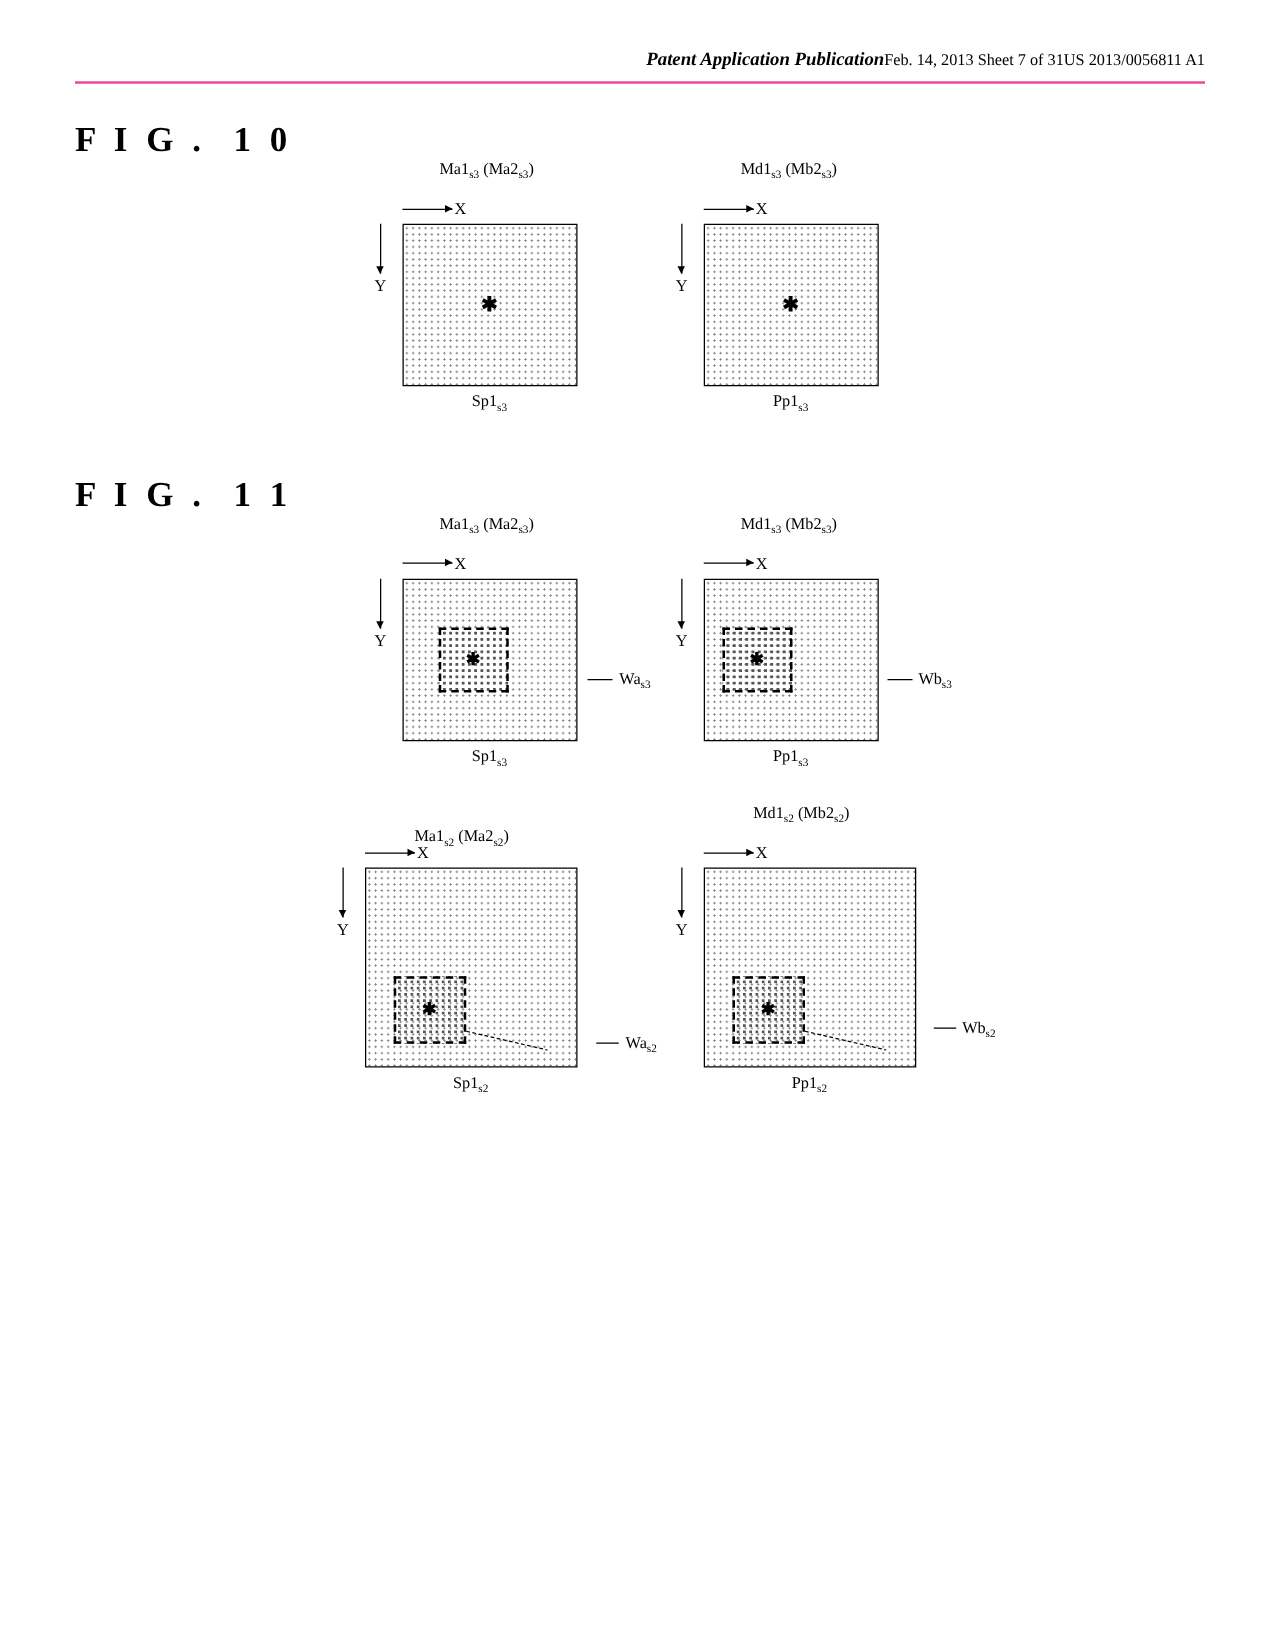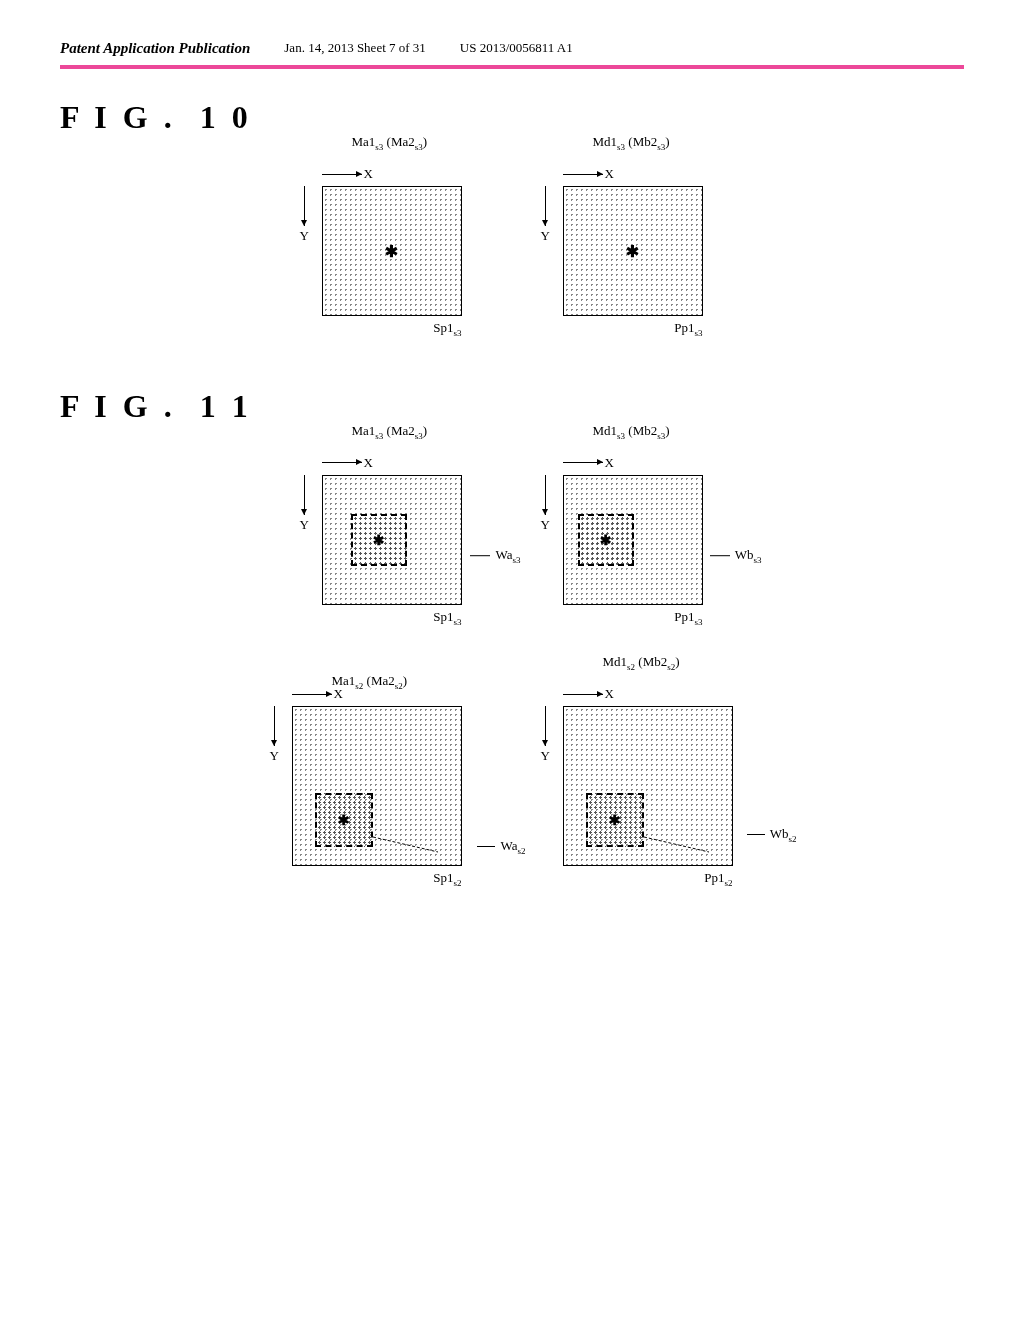--- a/index.html
+++ b/index.html
@@ -16,47 +16,46 @@
       width: 1024px;
       min-height: 1320px;
       background: #fff;
       padding: 40px 60px;
       position: relative;
     }
 
     
     .header {
       display: flex;
-      justify-content: flex-start;
+      justify-content: flex-end;
       align-items: flex-start;
       margin-bottom: 30px;
-      border-bottom: 4px solid #ec4899;
+      border-bottom: 2px solid #ec4899;
       padding-bottom: 8px;
-      gap: 34px;
     }
 
     .header-left {
       font-weight: bold;
       font-size: 15px;
       font-style: italic;
     }
 
     .header-center {
       font-size: 13px;
       text-align: center;
     }
 
     .header-right {
       font-size: 13px;
       text-align: right;
     }
 
     
     .fig-title {
-      font-size: 32px;
+      font-size: 28px;
       font-weight: bold;
       letter-spacing: 4px;
       margin-bottom: 20px;
       margin-top: 30px;
     }
 
     
     .fig-section {
       margin-bottom: 50px;
     }
@@ -185,21 +184,21 @@
       position: absolute;
       border: 2px dashed #000;
       background-image: radial-gradient(circle, #555 1.2px, transparent 1.2px);
       background-size: 5px 5px;
     }
 
     
     .bottom-label {
       font-size: 13px;
       margin-top: 4px;
-      text-align: right;
+      text-align: center;
       white-space: nowrap;
     }
 
     
     .right-label {
       position: absolute;
       right: -60px;
       top: 50%;
       transform: translateY(-50%);
       font-size: 13px;
@@ -231,21 +230,21 @@
       pointer-events: none;
     }
   </style>
 </head>
 <body>
 
 <div class="page">
 
   <div class="header">
     <div class="header-left">Patent Application Publication</div>
-    <div class="header-center">Jan. 14, 2013  Sheet 7 of 31</div>
+    <div class="header-center">Feb. 14, 2013  Sheet 7 of 31</div>
     <div class="header-right">US 2013/0056811 A1</div>
   </div>
 
   <div class="fig-section">
     <div class="fig-title">F I G .&nbsp; 1 0</div>
     <div class="diagram-row">
 
       <div class="diagram-unit">
         <div class="diagram-label">
           Ma1<sub>s3</sub> (Ma2<sub>s3</sub>)

